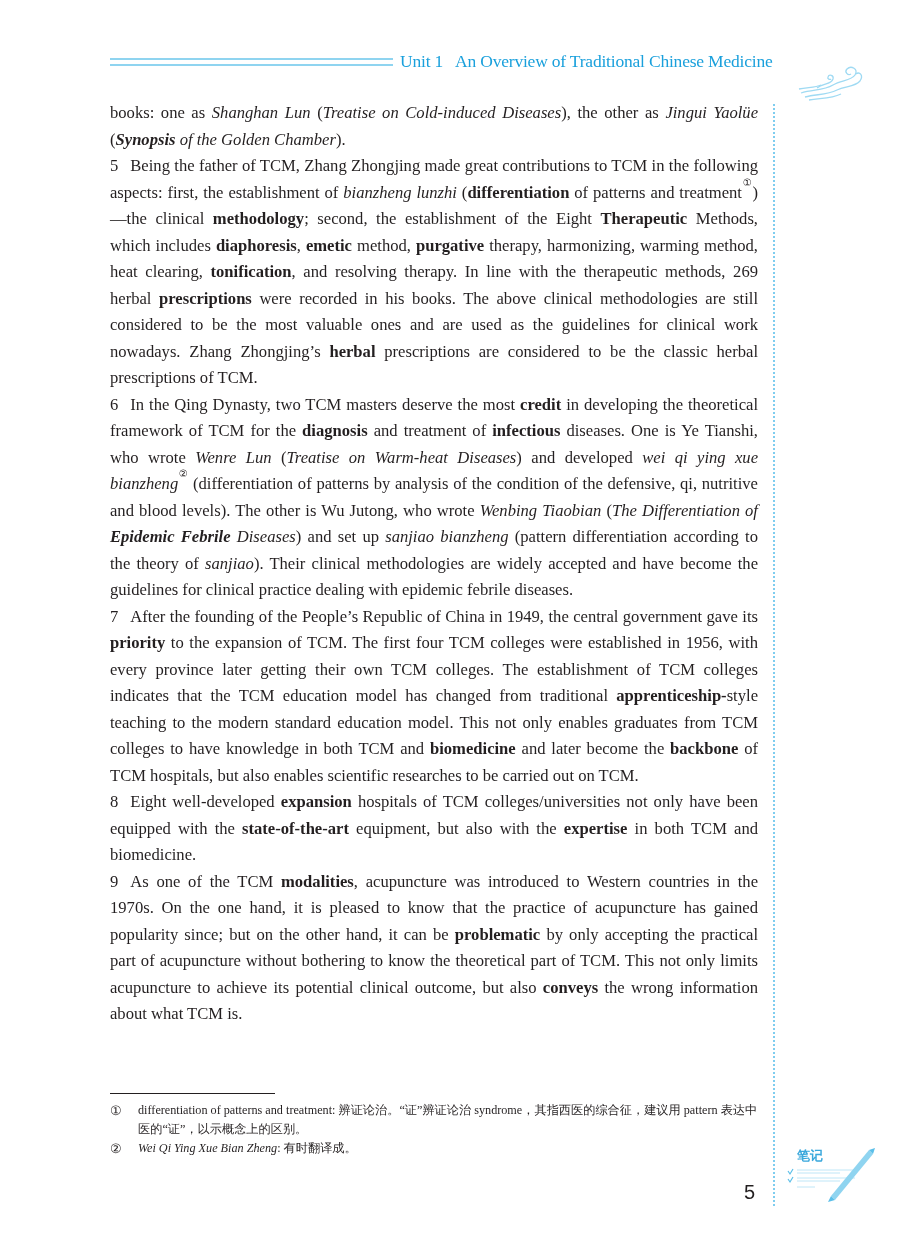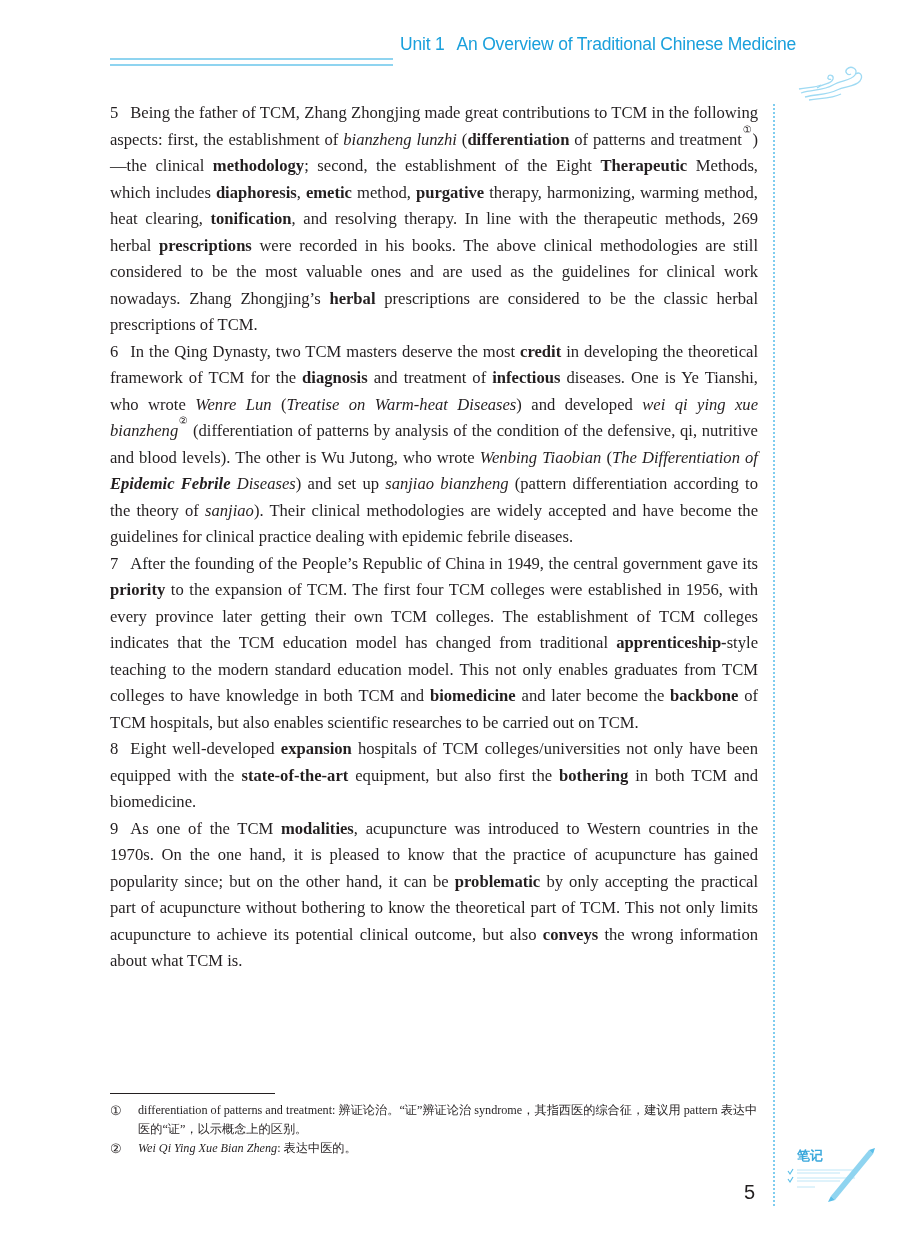--- a/index.html
+++ b/index.html
@@ -1,18 +1,18 @@
 <!DOCTYPE html>
 <html><head>
 <meta charset="utf-8">
 <style>
   html, body { margin:0; padding:0; background:#ffffff; }
   body { width:900px; height:1245px; position:relative; overflow:hidden; font-family:"Liberation Serif", serif; color:#231f20; }
   .header-lines { position:absolute; left:110px; top:58px; width:283px; height:8px; border-top:2px solid #8fd4f0; border-bottom:2px solid #8fd4f0; box-sizing:border-box; }
-  .header-title { position:absolute; left:400px; top:34px; font-family:Liberation Sans, sans-serif; font-size:17.5px; color:#1aa0dc; white-space:nowrap; letter-spacing:-0.2px; }
+  .header-title { position:absolute; left:400px; top:51px; font-family:Liberation Serif, serif; font-size:17.5px; color:#1aa0dc; white-space:nowrap; letter-spacing:-0.2px; }
   .header-title .unit { margin-right:12px; }
   .cloud { position:absolute; left:797px; top:63px; width:70px; height:38px; }
   .margin-rule { position:absolute; left:773px; top:104px; height:1102px; width:0; border-left:2px dotted #7fcdef; }
   .body-text { position:absolute; left:110px; top:100px; width:648px; font-size:16.6px; line-height:26.5px; text-align:justify; }
   .para { margin:0; }
   .para .num { margin-right:12px; }
   b { font-weight:bold; }
   i { font-style:italic; }
   sup.fn { font-size:10px; vertical-align:top; position:relative; top:-2px; line-height:1; }
   .fn-rule { position:absolute; left:110px; top:1093px; width:165px; border-top:1px solid #231f20; }
@@ -36,36 +36,37 @@
     <path d="M8 34 C20 31, 30 32, 40 27 C48 23, 58 24, 63 18 C67 12, 62 8, 59 11"></path>
     <path d="M20 25 C26 20, 34 22, 36 16 C37 12, 32 11, 31 14 C30 16, 33 17, 34 16"></path>
     <path d="M12 37 C24 35, 34 36, 44 31"></path>
     <path d="M2 26 C10 24, 18 25, 24 22"></path>
   </g>
 </svg>
 
 <div class="margin-rule"></div>
 
 <div class="body-text" id="body-text">
+    <p class="para"><span>books: one as </span><i>Shanghan Lun</i><span> (</span><i>Treatise on Cold-induced Diseases</i><span>), the other as </span><i>Jingui Yaolüe</i><span> (</span><b><i>Synopsis</i></b><i> of the Golden Chamber</i><span>).</span></p>
     <p class="para"><span class="num">5</span><span>Being the father of TCM, Zhang Zhongjing made great contributions to TCM in the following aspects: first, the establishment of </span><i>bianzheng lunzhi</i><span> (</span><b>differentiation</b><span> of patterns and treatment</span><sup class="fn">①</sup><span>)—the clinical </span><b>methodology</b><span>; second, the establishment of the Eight </span><b>Therapeutic</b><span> Methods, which includes </span><b>diaphoresis</b><span>, </span><b>emetic</b><span> method, </span><b>purgative</b><span> therapy, harmonizing, warming method, heat clearing, </span><b>tonification</b><span>, and resolving therapy. In line with the therapeutic methods, 269 herbal </span><b>prescriptions</b><span> were recorded in his books. The above clinical methodologies are still considered to be the most valuable ones and are used as the guidelines for clinical work nowadays. Zhang Zhongjing’s </span><b>herbal</b><span> prescriptions are considered to be the classic herbal prescriptions of TCM.</span></p>
     <p class="para"><span class="num">6</span><span>In the Qing Dynasty, two TCM masters deserve the most </span><b>credit</b><span> in developing the theoretical framework of TCM for the </span><b>diagnosis</b><span> and treatment of </span><b>infectious</b><span> diseases. One is Ye Tianshi, who wrote </span><i>Wenre Lun</i><span> (</span><i>Treatise on Warm-heat Diseases</i><span>) and developed </span><i>wei qi ying xue bianzheng</i><sup class="fn">②</sup><span> (differentiation of patterns by analysis of the condition of the defensive, qi, nutritive and blood levels). The other is Wu Jutong, who wrote </span><i>Wenbing Tiaobian</i><span> (</span><i>The Differentiation of </i><b><i>Epidemic Febrile</i></b><i> Diseases</i><span>) and set up </span><i>sanjiao bianzheng</i><span> (pattern differentiation according to the theory of </span><i>sanjiao</i><span>). Their clinical methodologies are widely accepted and have become the guidelines for clinical practice dealing with epidemic febrile diseases.</span></p>
     <p class="para"><span class="num">7</span><span>After the founding of the People’s Republic of China in 1949, the central government gave its </span><b>priority</b><span> to the expansion of TCM. The first four TCM colleges were established in 1956, with every province later getting their own TCM colleges. The establishment of TCM colleges indicates that the TCM education model has changed from traditional </span><b>apprenticeship-</b><span>style teaching to the modern standard education model. This not only enables graduates from TCM colleges to have knowledge in both TCM and </span><b>biomedicine</b><span> and later become the </span><b>backbone</b><span> of TCM hospitals, but also enables scientific researches to be carried out on TCM.</span></p>
-    <p class="para"><span class="num">8</span><span>Eight well-developed </span><b>expansion</b><span> hospitals of TCM colleges/universities not only have been equipped with the </span><b>state-of-the-art</b><span> equipment, but also first the </span><b>bothering</b><span> in both TCM and biomedicine.</span></p>
+    <p class="para"><span class="num">8</span><span>Eight well-developed </span><b>expansion</b><span> hospitals of TCM colleges/universities not only have been equipped with the </span><b>state-of-the-art</b><span> equipment, but also with the </span><b>expertise</b><span> in both TCM and biomedicine.</span></p>
     <p class="para"><span class="num">9</span><span>As one of the TCM </span><b>modalities</b><span>, acupuncture was introduced to Western countries in the 1970s. On the one hand, it is pleased to know that the practice of acupuncture has gained popularity since; but on the other hand, it can be </span><b>problematic</b><span> by only accepting the practical part of acupuncture without bothering to know the theoretical part of TCM. This not only limits acupuncture to achieve its potential clinical outcome, but also </span><b>conveys</b><span> the wrong information about what TCM is.</span></p>
   </div>
 
 <div class="fn-rule"></div>
 <div class="footnotes" id="footnotes">
     <div class="fn-item">
       <span class="mark">①</span>
       <span class="txt"><span>differentiation of patterns and treatment: 辨证论治。“证”辨证论治 syndrome，其指西医的综合征，建议用 pattern 表达中医的“证”，以示概念上的区别。</span></span>
     </div>
     <div class="fn-item">
       <span class="mark">②</span>
-      <span class="txt"><i>Wei Qi Ying Xue Bian Zheng</i><span>: 表达中医的。</span></span>
+      <span class="txt"><i>Wei Qi Ying Xue Bian Zheng</i><span>: 有时翻译成。</span></span>
     </div>
   </div>
 
 <div class="page-num">5</div>
 
 <svg class="notes-badge" viewBox="0 0 90 70">
   <text x="12" y="20" font-size="13" fill="#3aa8dc" font-family="DejaVu Sans, sans-serif" font-weight="bold">笔记</text>
   <g stroke="#bfe6f7" stroke-width="1">
     <line x1="12" y1="30" x2="70" y2="30"></line>
     <line x1="12" y1="33" x2="55" y2="33"></line>

